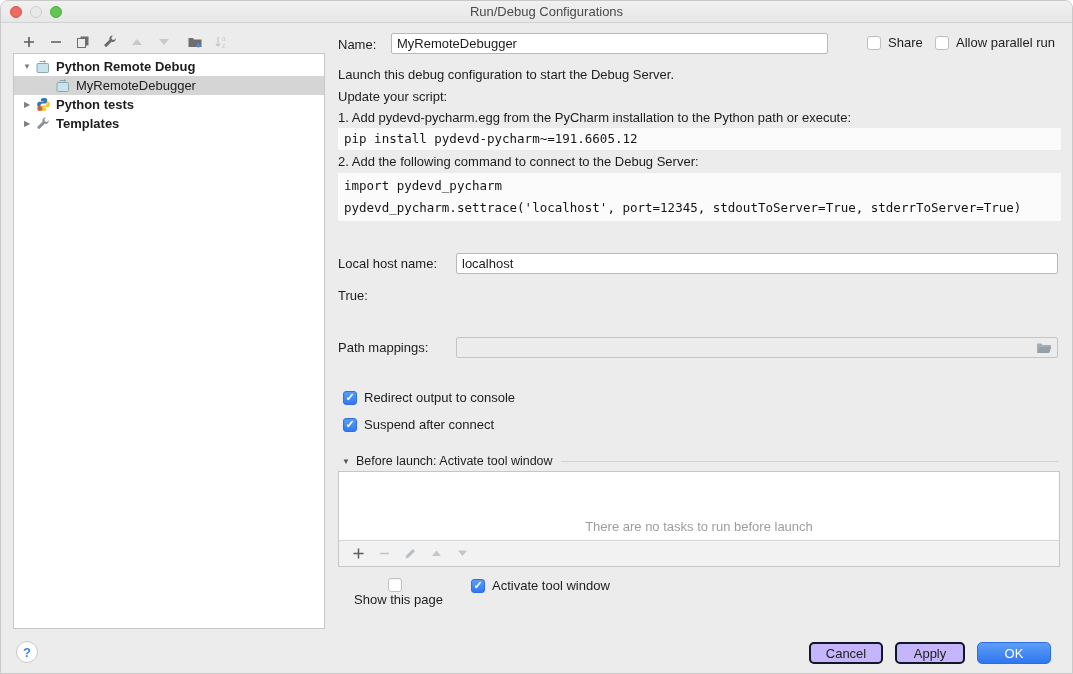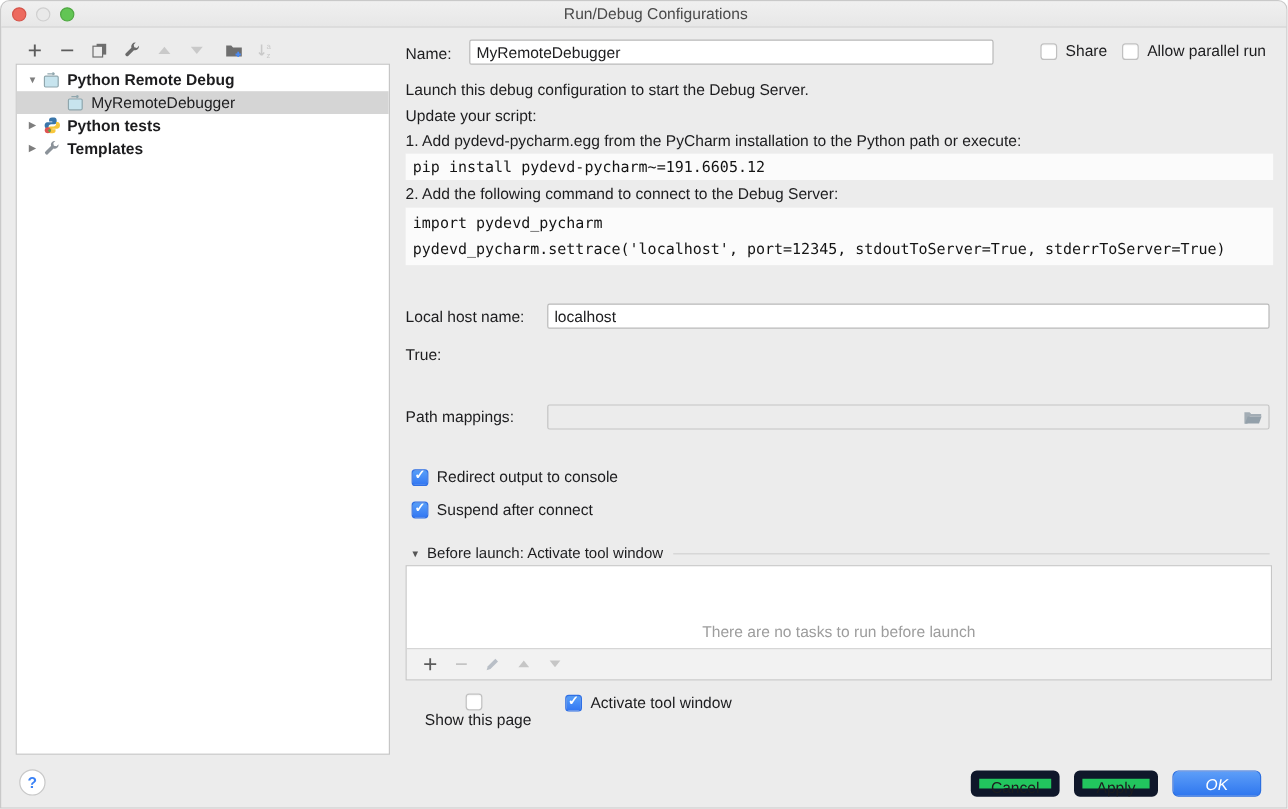--- a/index.html
+++ b/index.html
@@ -65,21 +65,21 @@
   .bl-line { flex:1; height:1px; background:#d2d2d2; margin-left:8px; }
   .bl-box { border:1px solid #c6c6c6; }
   .bl-empty { background:#ffffff; height:68px; display:flex; align-items:center; justify-content:center; }
   .bl-empty-text { color:#9d9d9d; font-size:13px;margin-top:41px; }
   .bl-toolbar { background:#f2f2f2; border-top:1px solid #d6d6d6; height:26px; display:flex; align-items:center; padding-left:6px; }
   .bl-toolbar .tbtn { width:26px; }
 
   
   .footer-btn { position:absolute; top:641px; height:22px; border-radius:5px; font-size:13px;
                 font-family:"Liberation Sans", sans-serif; text-align:center;
-                background:#22c55e; border:7px solid #0f172a; color:#1d1d1f; cursor:default; }
+                background:#c4b5fd; border:2px solid #0f172a; color:#1d1d1f; cursor:default; }
   .footer-btn.primary { background:linear-gradient(180deg,#5d9ef8,#2f77ef); border:1px solid #2d6fe0; color:#ffffff; }
   .help-btn { position:absolute; left:15px; top:640px; width:22px; height:22px; border-radius:50%;
               background:#ffffff; border:1px solid #c8c8c8; color:#3b82f6; font-size:13px; font-weight:bold;
               display:flex; align-items:center; justify-content:center; }
 </style>
 </head>
 <body>
 
 <div class="window">
 
@@ -288,15 +288,15 @@
           <span class="ck">✓</span>
         </span>
       <span class="cb-label">Activate tool window</span>
     </div>
 
   </div>
 
   <div class="help-btn">?</div>
   <button class="footer-btn" style="left:808px; width:74px;">Cancel</button>
   <button class="footer-btn" style="left:894px; width:70px;">Apply</button>
-  <button class="footer-btn primary" style="left:976px; width:74px;font-style:italic;">OK</button>
+  <button class="footer-btn primary" style="left:976px; width:74px;">OK</button>
 
 </div>
 
 </body></html>

